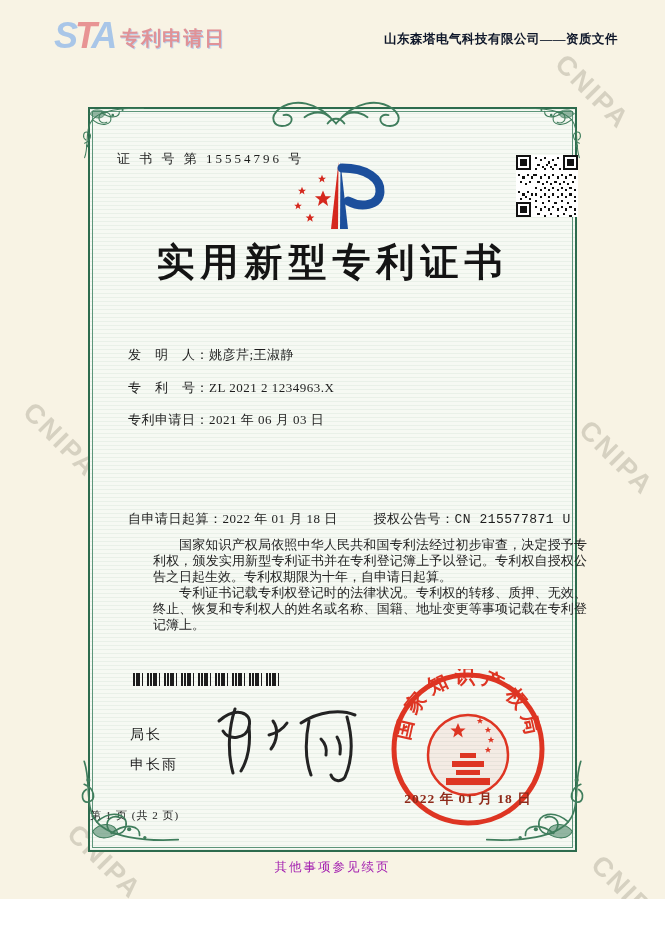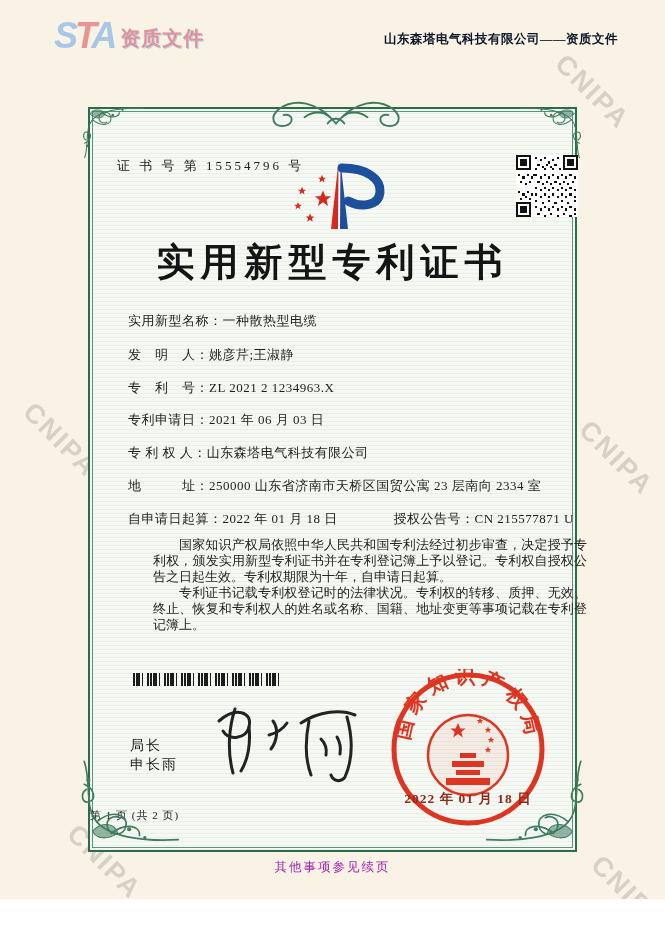--- a/index.html
+++ b/index.html
@@ -30,37 +30,37 @@
     transform:translate(-50%,-50%) rotate(45deg);white-space:nowrap;pointer-events:none;}
   
   .cert{
     position:absolute;left:88px;top:107px;width:489px;height:745px;
     border:2px solid var(--border-green);
     background:
       repeating-linear-gradient(0deg, rgba(120,165,135,.10) 0 1px, rgba(255,255,255,0) 1px 4px),
       var(--cert-bg);
   }
   .cert-inner{position:absolute;inset:2px;border:1px solid var(--border-green-light);pointer-events:none;}
-  .cert-no{position:absolute;left:27px;top:48px;font-size:13px;letter-spacing:3px;}
+  .cert-no{position:absolute;left:27px;top:41px;font-size:13px;letter-spacing:3px;}
   .qr{position:absolute;left:426px;top:46px;width:62px;height:62px;background:#fff;}
   .emblem{position:absolute;left:193px;top:44px;width:118px;height:84px;}
   .cert-title{position:absolute;left:0;right:0;top:128px;text-align:center;
     font-size:38px;font-weight:bold;letter-spacing:6px;color:#141414;}
   .field{position:absolute;left:38px;white-space:nowrap;font-size:13px;letter-spacing:.5px;}
   .f0{top:203px}.f1{top:237px}.f2{top:270px}.f3{top:302px}.f4{top:335px}.f5{top:368px}.f6{top:401px}
-  .grant-pair2{margin-left:52px;}
+  .grant-pair2{margin-left:32px;font-family:Liberation Mono, monospace;}
   .paras{position:absolute;left:30px;top:428px;width:434px;font-size:13px;line-height:16px;text-align:justify;color:#242424;margin-left:33px;}
   .paras p{text-indent:2em;}
   .barcode{position:absolute;left:43px;top:564px;width:150px;height:13px;
     background:repeating-linear-gradient(90deg,
       #1c1c1c 0 2px,transparent 2px 3px,
       #1c1c1c 3px 7px,transparent 7px 9px,
       #1c1c1c 9px 10px,transparent 10px 14px,
       #1c1c1c 14px 16px,transparent 16px 17px);}
-  .signer-title{position:absolute;left:40px;top:617px;font-size:14px;letter-spacing:2px;margin-top:11px;}
+  .signer-title{position:absolute;left:40px;top:617px;font-size:14px;letter-spacing:2px;}
   .signer-name{position:absolute;left:40px;top:647px;font-size:14px;letter-spacing:2px;}
   .signature{position:absolute;left:115px;top:586px;width:160px;height:96px;}
   .seal-svg{position:absolute;left:298px;top:560px;width:160px;height:160px;opacity:.95;}
   .seal-date{position:absolute;left:288px;top:681px;width:180px;text-align:center;
     font-size:13.5px;font-weight:bold;color:#8f2a1a;letter-spacing:1px;}
   .page-indicator{position:absolute;left:0;right:0;top:699px;text-align:left;font-size:11px;letter-spacing:1px;}
   .footer-note{position:absolute;left:88px;width:489px;top:859px;text-align:center;font-size:12.5px;letter-spacing:2px;color:#a21caf;}
   
   .orn{position:absolute;pointer-events:none;color:#3f7d5c;}
   .orn svg{width:100%;height:100%;}
@@ -87,21 +87,21 @@
       <circle cx="8" cy="46" r="2" fill="currentColor" stroke="none"></circle>
       <circle cx="62" cy="101" r="1.6" fill="currentColor" stroke="none"></circle>
     </g>
   </defs>
 </svg>
 
 <div class="page">
 
   <div class="hdr-logo">
     <span class="logo-sta"><span class="l-s">S</span><span class="l-t">T</span><span class="l-a">A</span></span>
-    <span class="logo-name">资质文件</span>
+    <span class="logo-name">专利申请日</span>
   </div>
   <div class="hdr-right">山东森塔电气科技有限公司——资质文件</div>
 
   <span class="wm" style="left:592px;top:92px">CNIPA</span>
   <span class="wm" style="left:60px;top:440px">CNIPA</span>
   <span class="wm" style="left:436px;top:331px">CNIPA</span>
   <span class="wm" style="left:616px;top:458px">CNIPA</span>
   <span class="wm" style="left:258px;top:600px">CNIPA</span>
   <span class="wm" style="left:104px;top:862px">CNIPA</span>
   <span class="wm" style="left:628px;top:893px">CNIPA</span>
@@ -135,26 +135,23 @@
         <use href="#st" transform="translate(27,65) scale(0.46)"></use>
         <use href="#st" transform="translate(40,46) scale(0.85)"></use>
       </g>
       <path d="M55.5,9 L48,76 L55,76 Z" fill="#d5281e"></path>
       <path d="M57.5,9 L57,76 L65,76 Z" fill="#1c4f9c"></path>
       <path d="M59,15 C84,15 98,26 97,39 C96,53 78,55 65,48" fill="none" stroke="#1c4f9c" stroke-width="9" stroke-linecap="round"></path>
     </svg>
 
     <div class="cert-title">实用新型专利证书</div>
 
-    <div class="field f0"><span>实用新型名称：</span><span>一种散热型电缆</span></div>
     <div class="field f1"><span>发　明　人：</span><span>姚彦芹;王淑静</span></div>
     <div class="field f2"><span>专　利　号：</span><span>ZL 2021 2 1234963.X</span></div>
     <div class="field f3"><span>专利申请日：</span><span>2021 年 06 月 03 日</span></div>
-    <div class="field f4"><span>专 利 权 人：</span><span>山东森塔电气科技有限公司</span></div>
-    <div class="field f5"><span>地　　　址：</span><span>250000 山东省济南市天桥区国贸公寓 23 层南向 2334 室</span></div>
     <div class="field f6">
       <span><span>自申请日起算：</span><span>2022 年 01 月 18 日</span></span>
       <span class="grant-pair2"><span>授权公告号：</span><span>CN 215577871 U</span></span>
     </div>
 
     <div class="paras">
       <p>国家知识产权局依照中华人民共和国专利法经过初步审查，决定授予专利权，颁发实用新型专利证书并在专利登记簿上予以登记。专利权自授权公告之日起生效。专利权期限为十年，自申请日起算。</p>
       <p>专利证书记载专利权登记时的法律状况。专利权的转移、质押、无效、终止、恢复和专利权人的姓名或名称、国籍、地址变更等事项记载在专利登记簿上。</p>
     </div>
 

